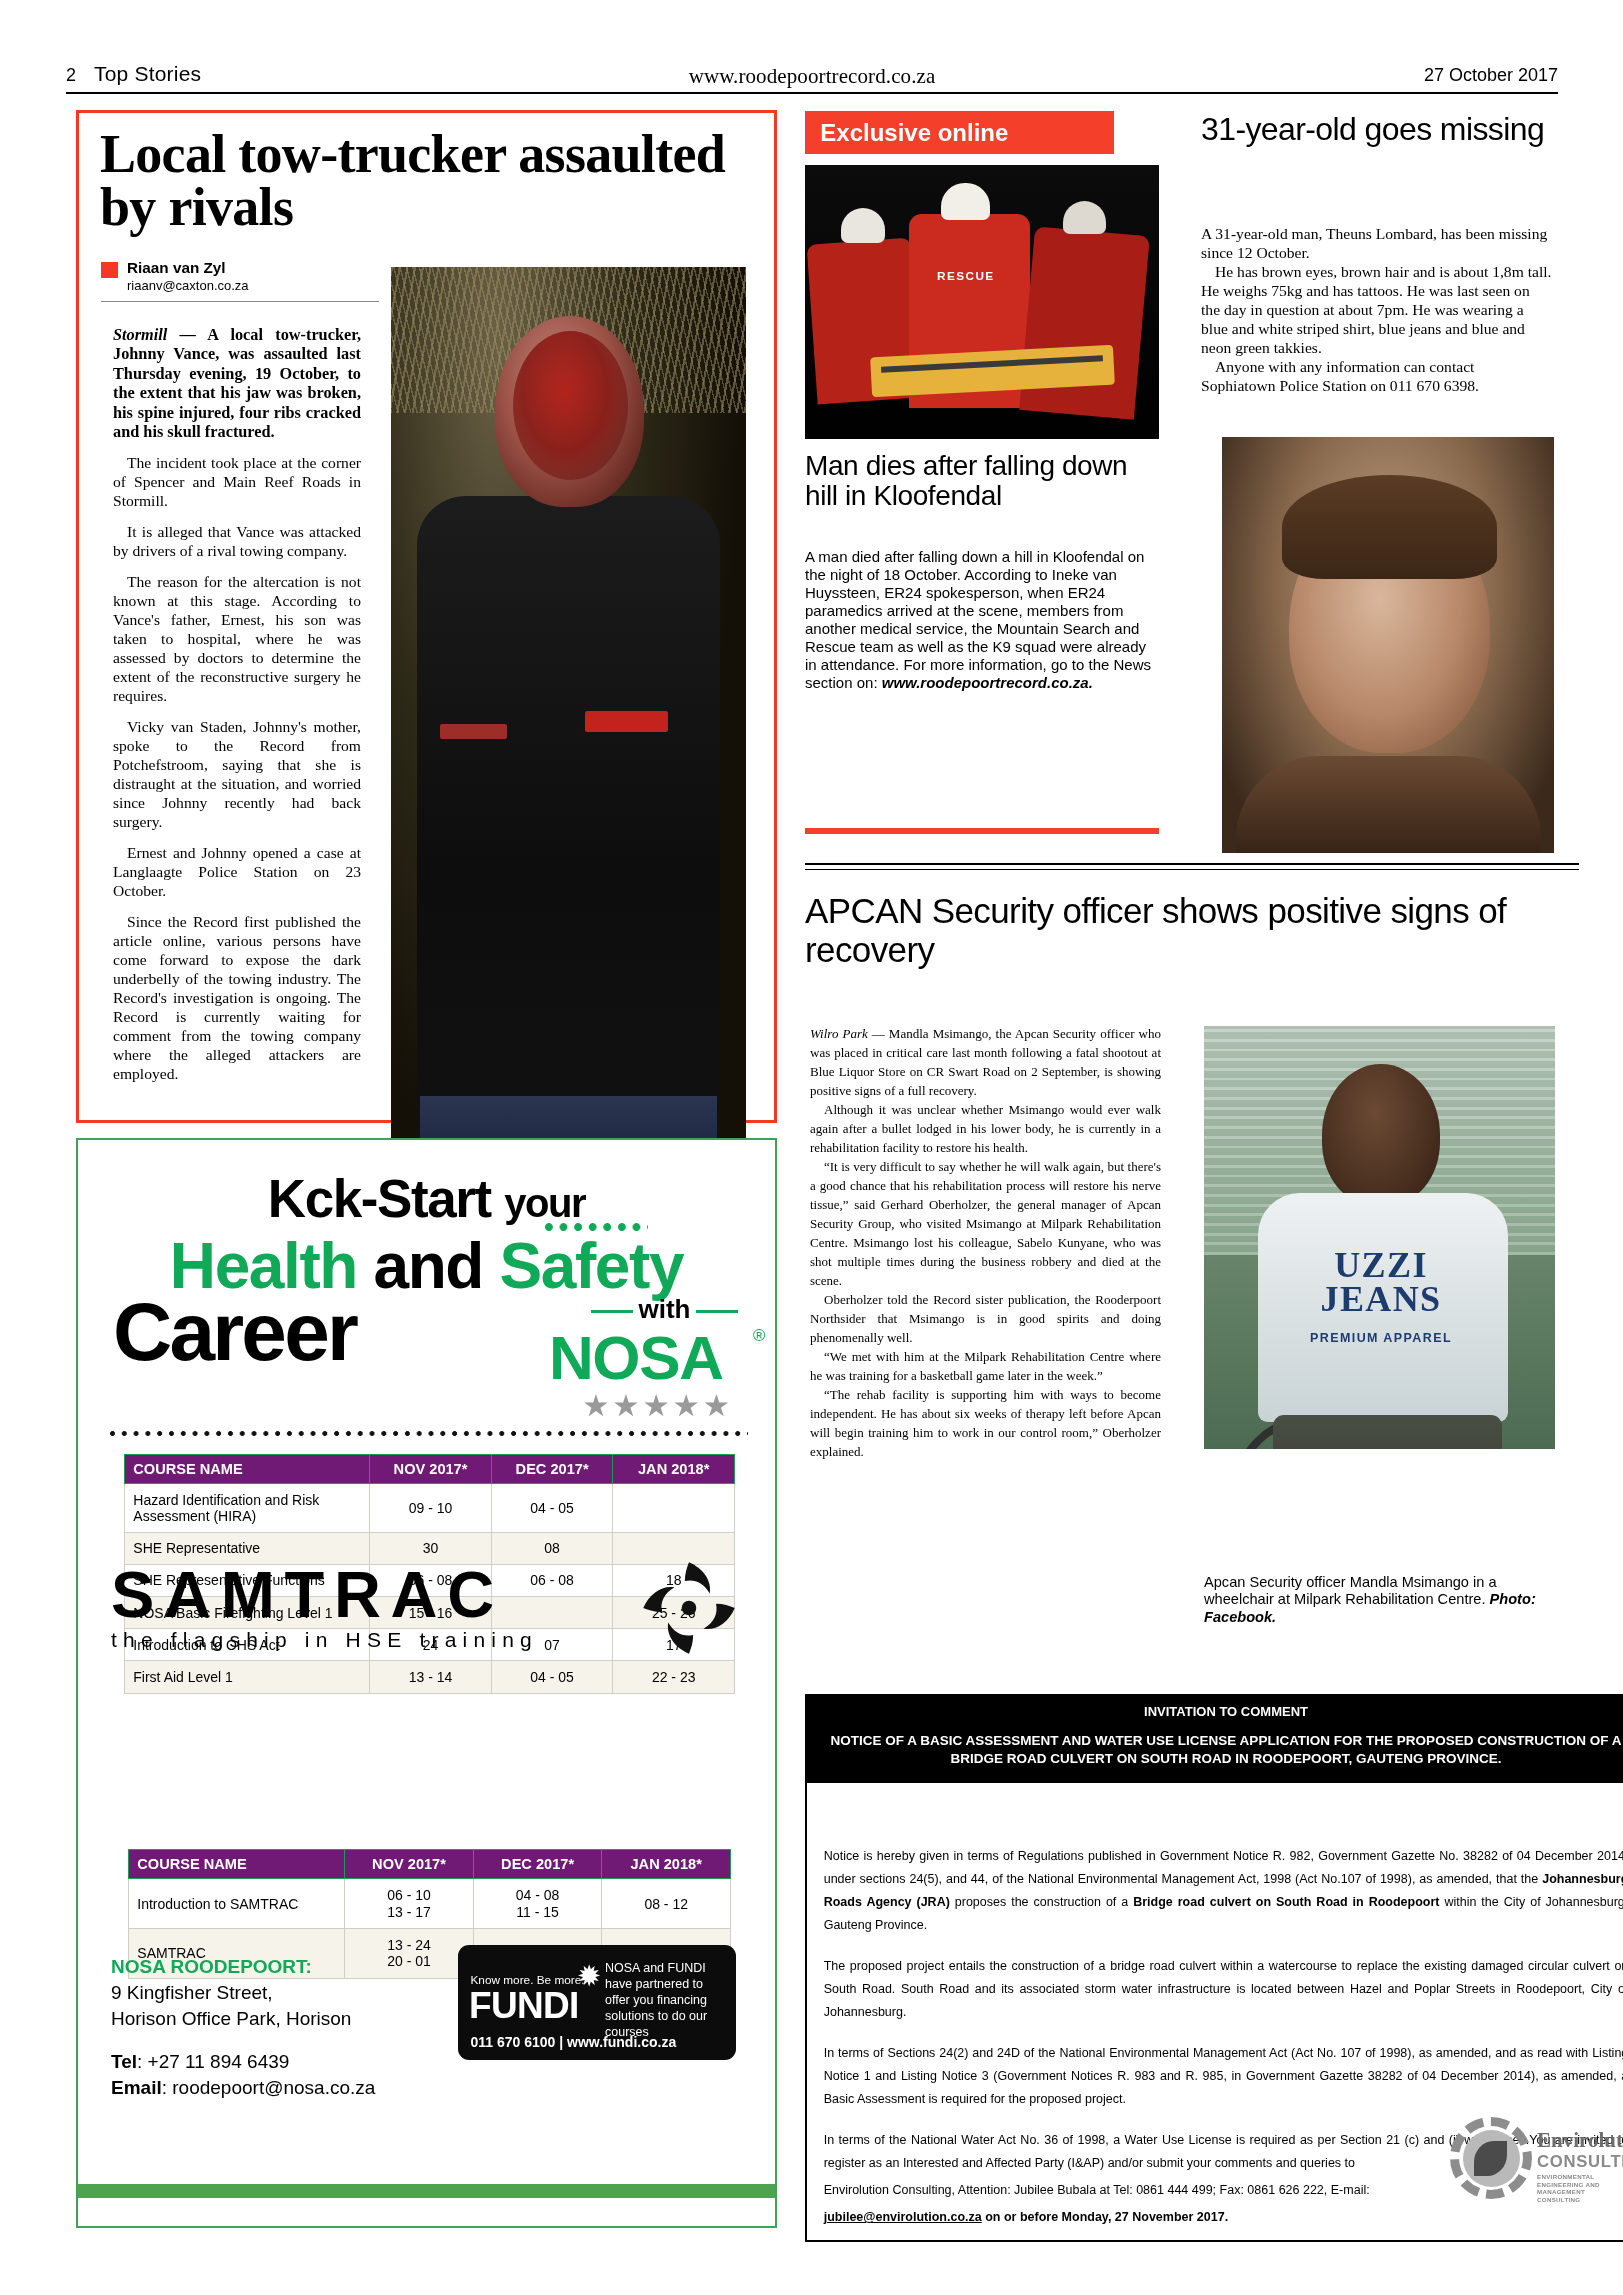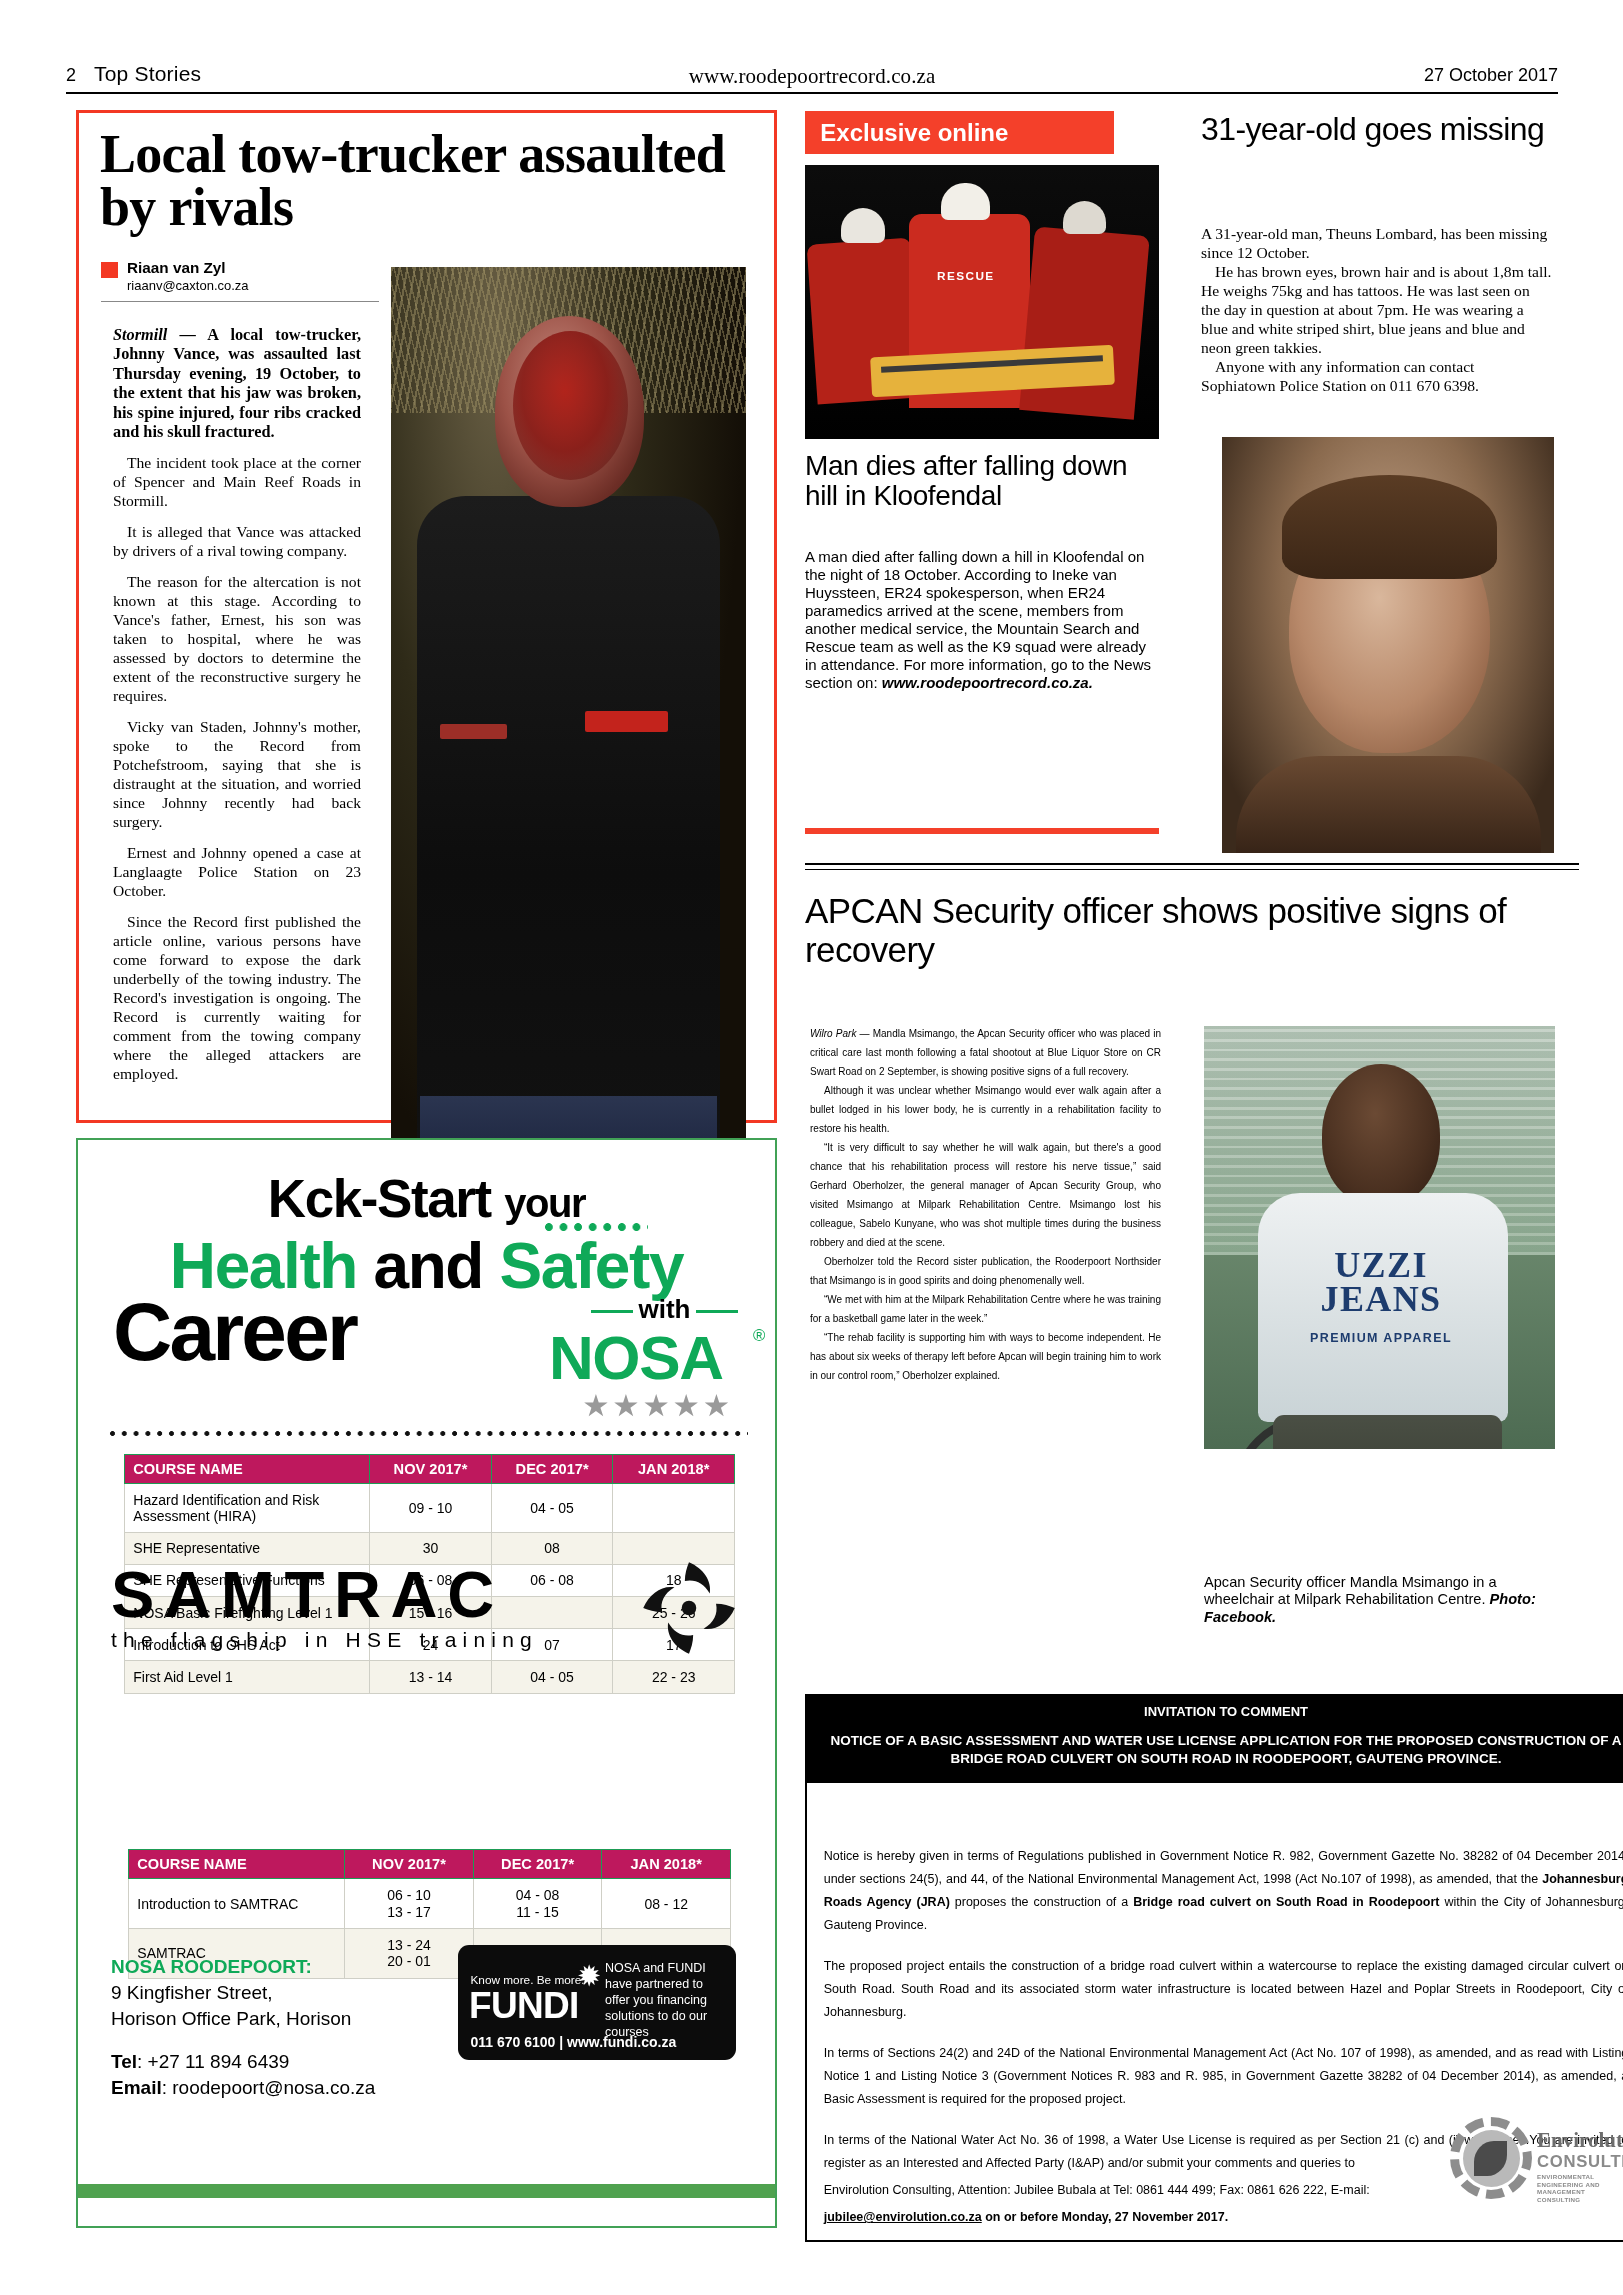--- a/index.html
+++ b/index.html
@@ -82,22 +82,22 @@
   .pmi-bg{position:absolute;inset:0;background:radial-gradient(ellipse at 50% 35%, #c4a489 0%, #8a6a4e 45%, #3b2a1c 85%);}
   .pmi-face{position:absolute;left:67px;top:66px;width:201px;height:250px;border-radius:50% 50% 46% 46%;
      background:radial-gradient(ellipse at 45% 38%, #d9b79c 0%, #b8896a 52%, #8a5c40 88%);}
   .pmi-hair{position:absolute;left:60px;top:38px;width:215px;height:104px;border-radius:50% 50% 20% 20%;
      background:linear-gradient(#5a3c24,#3b2616);}
   .pmi-shoulder{position:absolute;left:14px;top:319px;width:305px;height:104px;border-radius:83px 83px 0 0;
      background:linear-gradient(#6a4a32,#332115);}
 
   
   .hl-apcan{position:absolute;left:805px;top:891px;width:774px;font-size:35px;line-height:1.12;letter-spacing:-0.6px;}
-  .apcan-text{position:absolute;left:810px;top:1024px;width:351px;font-family:Liberation Sans, sans-serif;
-              font-size:10px;line-height:19px;text-align:justify;}
+  .apcan-text{position:absolute;left:810px;top:1024px;width:351px;font-family:Liberation Serif, serif;
+              font-size:13px;line-height:19px;text-align:justify;}
   .apcan-text p{margin:0;text-indent:14px;}
   .apcan-text p.first{text-indent:0;}
   .apcan-text em{font-style:italic;}
   .photo-apcan{position:absolute;left:1204px;top:1026px;width:351px;height:423px;overflow:hidden;background:#4a6a4a;}
   .pa-bg{position:absolute;inset:0;background:linear-gradient(#9fb0a0,#6d8a6f 45%,#4d6b52 100%);}
   .pa-water{position:absolute;left:0;top:0;width:100%;height:229px;background:
      repeating-linear-gradient(0deg, rgba(255,255,255,.22) 0 2.8px, rgba(120,150,130,.18) 2.8px 9.7px),
      linear-gradient(#b9c8bb,#8aa78d);}
   .pa-head{position:absolute;left:118px;top:38px;width:118px;height:142px;border-radius:50% 50% 45% 45%;
      background:radial-gradient(ellipse at 45% 35%, #6b4a34 0%, #4a3020 60%, #2e1c12 100%);}
@@ -122,21 +122,21 @@
   .nosa-career{position:absolute;left:35px;top:151px;font-size:82px;font-weight:bold;letter-spacing:-2.8px;line-height:1;}
   .nosa-with{position:absolute;left:486px;top:154px;width:201px;text-align:center;font-size:26px;font-weight:bold;}
   .nosa-with .ln{display:inline-block;width:42px;height:2.8px;background:#0fa958;vertical-align:middle;margin:0 5.6px;}
   .nosa-brand{position:absolute;left:471px;top:182px;font-size:62px;font-weight:bold;color:#0fa958;letter-spacing:-1.4px;}
   .nosa-reg{position:absolute;left:675px;top:186px;font-size:16.7px;color:#0fa958;}
   .nosa-stars{position:absolute;left:486px;top:248px;width:187px;text-align:center;font-size:30.5px;color:#9a9a9a;letter-spacing:2.8px;}
   .nosa-dotline{position:absolute;left:31px;top:290px;width:639px;height:7px;
      background:radial-gradient(circle at 3.5px 3.5px, #111 2.1px, transparent 2.8px) repeat-x;background-size:11.8px 7px;}
 
   table.ctab{position:absolute;border-collapse:collapse;font-size:14px;}
-  table.ctab th{background:#be185d;color:#fff;font-size:14.6px;font-weight:bold;padding:6.2px 8.3px;text-align:center;border:0.7px solid #1d9b53;}
+  table.ctab th{background:#701a75;color:#fff;font-size:14.6px;font-weight:bold;padding:6.2px 8.3px;text-align:center;border:0.7px solid #1d9b53;}
   table.ctab th.nm{text-align:left;}
   table.ctab td{border:0.7px solid #cfcfc6;padding:7.6px 8.3px;text-align:center;background:#fff;}
   table.ctab td.nm{text-align:left;}
   table.ctab tr.alt td{background:#f5f3ea;}
 
   #tbl1{left:46px;top:314px;width:611px;}
   #tbl2{left:50px;top:709px;width:603px;}
 
   .samtrac-logo{position:absolute;left:33px;top:422px;width:625px;text-align:left;}
   .samtrac-word{font-size:65px;font-weight:bold;letter-spacing:9.7px;line-height:1;}

